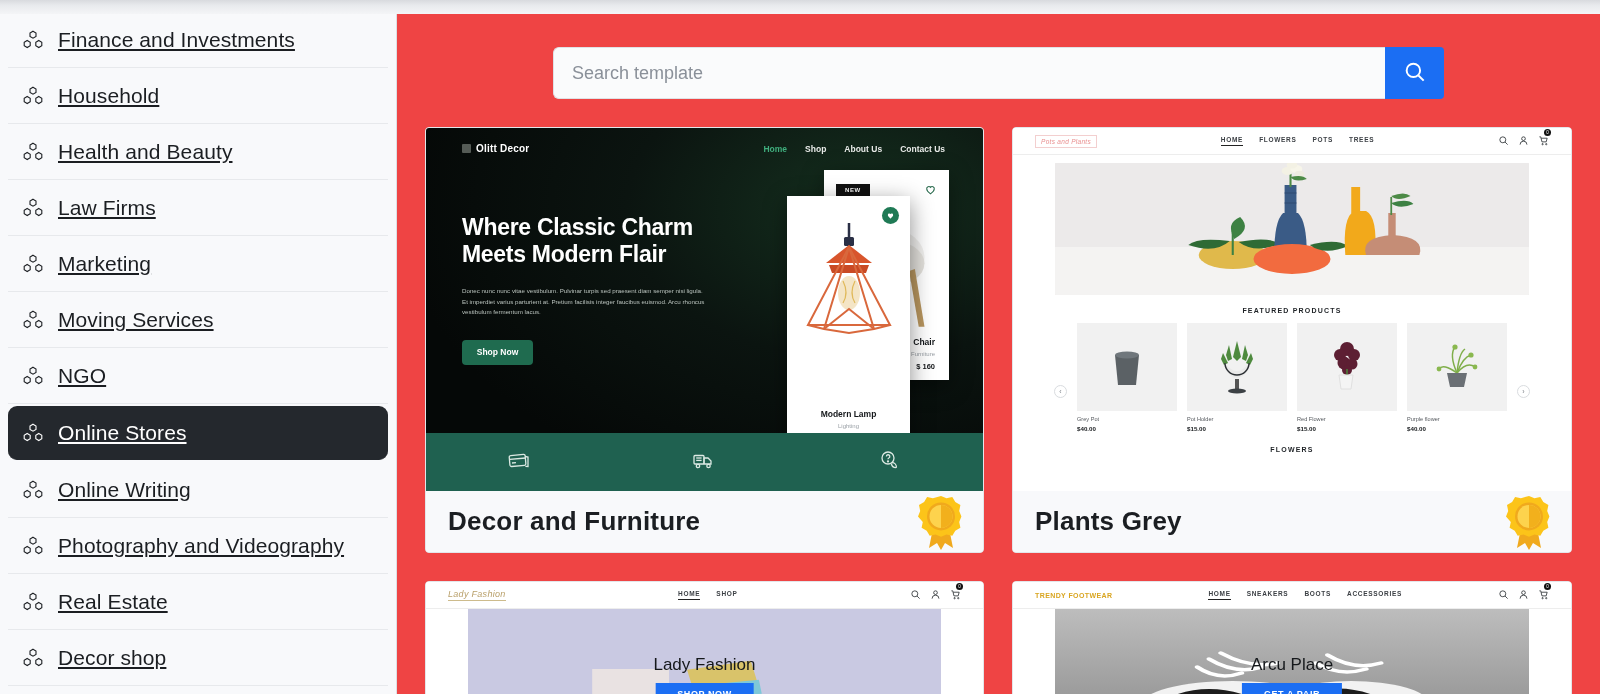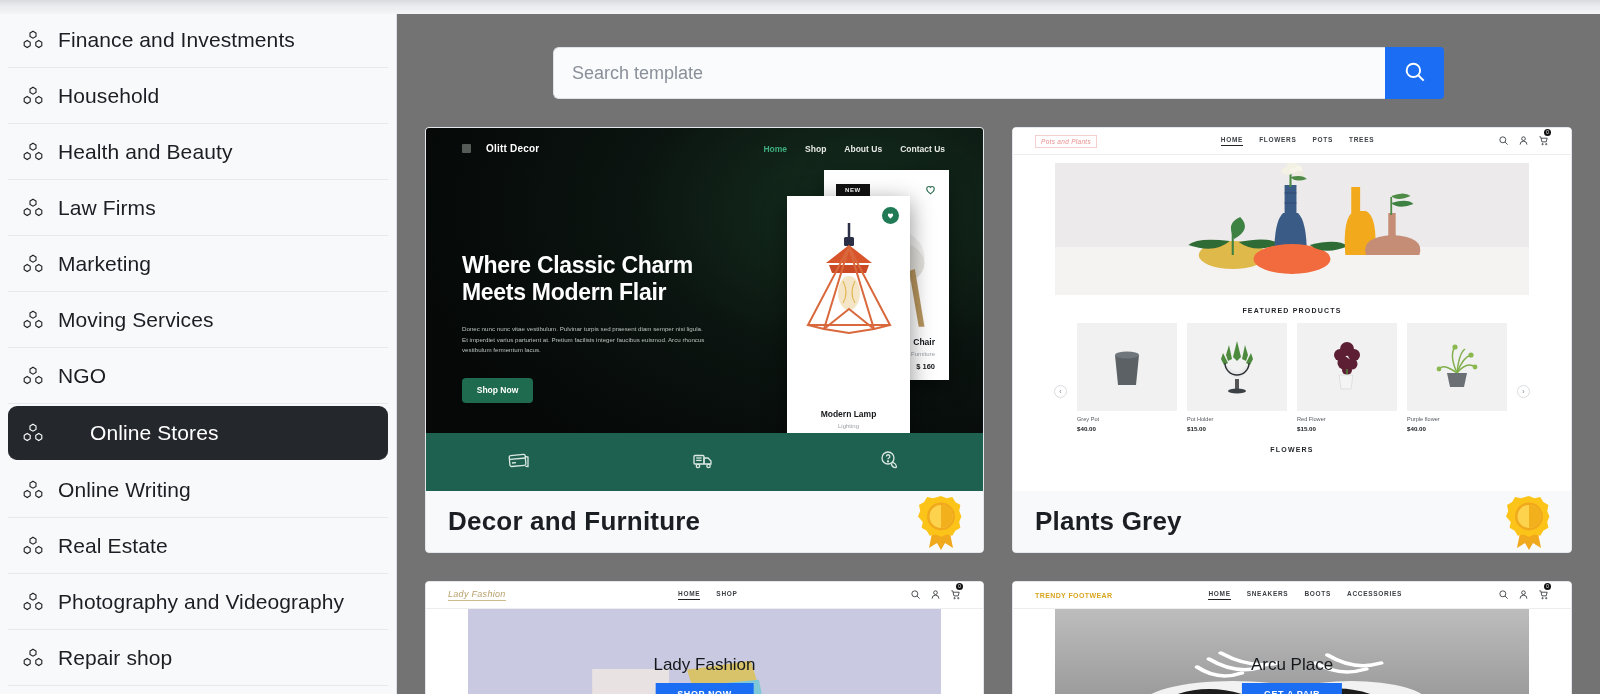--- a/index.html
+++ b/index.html
@@ -35,36 +35,36 @@
     border-bottom: 1px solid #e7e9ec;
     cursor: pointer;
     border-radius: 0;
   }
   .side-item .ico {
     width: 30px; height: 30px; flex: 0 0 30px;
     display: flex; align-items: center; justify-content: center;
     margin-right: 10px; color: #1c1f23;
   }
   .side-item .lbl {
-    font-size: 21px; color: #1b1e22; letter-spacing: .1px; white-space: nowrap;
+    font-size: 21px; color: #1b1e22; letter-spacing: .1px; white-space: nowrap; text-decoration: underline;
   }
   .side-item.active {
     background: #24282d;
     border-radius: 9px;
     border-bottom: 1px solid #24282d;
     margin: 2px 8px;
     height: 54px;
   }
-  .side-item.active .lbl { color: #ffffff; margin-left: 32px; }
+  .side-item.active .lbl { color: #ffffff; }
   .side-item.active .ico { color: #ffffff; }
 
   
   .main {
     flex: 1; height: 694px;
-    background: #737373;
+    background: #ef4444;
     padding: 0 28px;
     overflow: hidden;
     position: relative;
   }
 
   .search-row {
     display: flex; justify-content: center;
     padding-top: 47px;
   }
   .search-wrap { display: flex; width: 891px; height: 52px; }
@@ -109,25 +109,25 @@
     padding: 0 22px; position: relative; background:#f8f9fb;font-weight:bold;
   }
   .card-title { font-size: 26px; color: #1b1e22; letter-spacing: .2px; }
   .badge-medal { position: absolute; right: 16px; bottom: 2px; width: 52px; height: 58px; }
 
   
   .t1 { width: 100%; height: 100%; position: relative;
         background: radial-gradient(ellipse at 78% 22%, #15301f 0%, #0b1410 38%, #050807 75%);
   }
   .t1 .t1-nav { display:flex; align-items:center; justify-content:space-between; padding: 15px 38px 0 36px; }
-  .t1 .t1-logo { display:flex; align-items:center; gap:15px; color:#fff; font-size:10px; font-weight:bold; letter-spacing:.2px;}
+  .t1 .t1-logo { display:flex; align-items:center; gap:5px; color:#fff; font-size:10px; font-weight:bold; letter-spacing:.2px;}
   .t1 .t1-logo .sq { width:9px; height:9px; background:#555b56; border-radius:1px; display:inline-block; }
   .t1 .t1-menu { display:flex; gap:18px; font-size:8.5px; font-weight:bold; color:#e8eae8; }
   .t1 .t1-menu .on { color:#3fae7d; }
-  .t1 .t1-hero { position:absolute; left:36px; top:86px; width:260px;margin-top:38px; }
+  .t1 .t1-hero { position:absolute; left:36px; top:86px; width:260px; }
   .t1 .t1-h1 { color:#fff; font-size:23px; font-weight:bold; line-height:1.18; letter-spacing:-.3px; }
   .t1 .t1-p { color:#b9c2bd; font-size:6.2px; line-height:1.7; margin-top:18px; width:245px; }
   .t1 .t1-btn {
     margin-top:22px; width:71px; height:25px; background:#1f6b4f; border-radius:4px;
     display:flex; align-items:center; justify-content:center; color:#fff; font-size:8.5px; font-weight:bold;
   }
   .t1 .pcard {
     position:absolute; background:#fff; box-shadow:0 6px 22px rgba(0,0,0,.45);
   }
   .t1 .pc-back { right:34px; top:42px; width:125px; height:210px; }
@@ -302,41 +302,41 @@
       <span class="lbl">Online Writing</span>
     </div>
     <div class="side-item">
       <span class="ico">
         <svg width="24" height="24" viewBox="0 0 24 24" fill="none" stroke="currentColor" stroke-width="1.1">
             <path d="M12 3.2l3 1.75v3.5l-3 1.75-3-1.75v-3.5z"></path>
             <path d="M6.2 12.5l3 1.75v3.5l-3 1.75-3-1.75v-3.5z"></path>
             <path d="M17.8 12.5l3 1.75v3.5l-3 1.75-3-1.75v-3.5z"></path>
           </svg>
       </span>
+      <span class="lbl">Photography and Videography</span>
+    </div>
+    <div class="side-item">
+      <span class="ico">
+        <svg width="24" height="24" viewBox="0 0 24 24" fill="none" stroke="currentColor" stroke-width="1.1">
+            <path d="M12 3.2l3 1.75v3.5l-3 1.75-3-1.75v-3.5z"></path>
+            <path d="M6.2 12.5l3 1.75v3.5l-3 1.75-3-1.75v-3.5z"></path>
+            <path d="M17.8 12.5l3 1.75v3.5l-3 1.75-3-1.75v-3.5z"></path>
+          </svg>
+      </span>
       <span class="lbl">Real Estate</span>
     </div>
     <div class="side-item">
       <span class="ico">
         <svg width="24" height="24" viewBox="0 0 24 24" fill="none" stroke="currentColor" stroke-width="1.1">
             <path d="M12 3.2l3 1.75v3.5l-3 1.75-3-1.75v-3.5z"></path>
             <path d="M6.2 12.5l3 1.75v3.5l-3 1.75-3-1.75v-3.5z"></path>
             <path d="M17.8 12.5l3 1.75v3.5l-3 1.75-3-1.75v-3.5z"></path>
           </svg>
       </span>
-      <span class="lbl">Photography and Videography</span>
-    </div>
-    <div class="side-item">
-      <span class="ico">
-        <svg width="24" height="24" viewBox="0 0 24 24" fill="none" stroke="currentColor" stroke-width="1.1">
-            <path d="M12 3.2l3 1.75v3.5l-3 1.75-3-1.75v-3.5z"></path>
-            <path d="M6.2 12.5l3 1.75v3.5l-3 1.75-3-1.75v-3.5z"></path>
-            <path d="M17.8 12.5l3 1.75v3.5l-3 1.75-3-1.75v-3.5z"></path>
-          </svg>
-      </span>
-      <span class="lbl">Repair shop</span>
+      <span class="lbl">Decor shop</span>
     </div>
   </nav>
 
   <main class="main">
 
     <div class="search-row">
       <div class="search-wrap">
         <input class="search-input" type="text" placeholder="Search template" style="">
         <button class="search-btn">
           <span>

